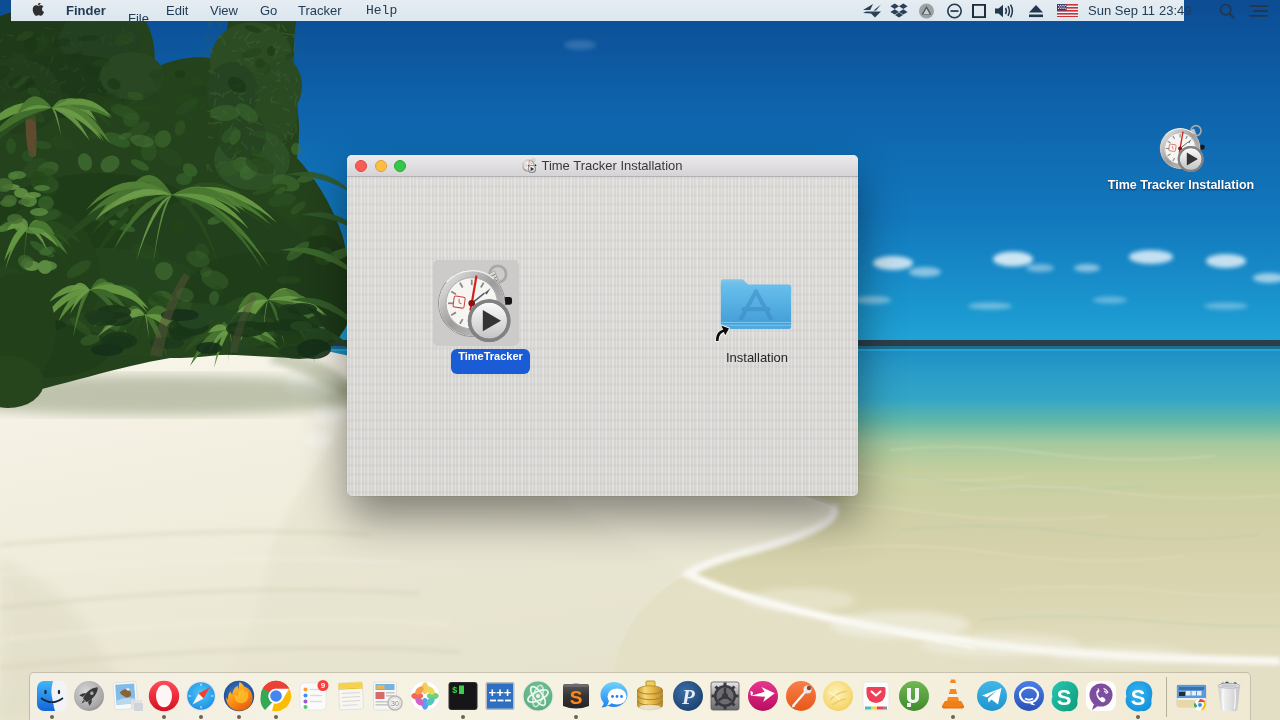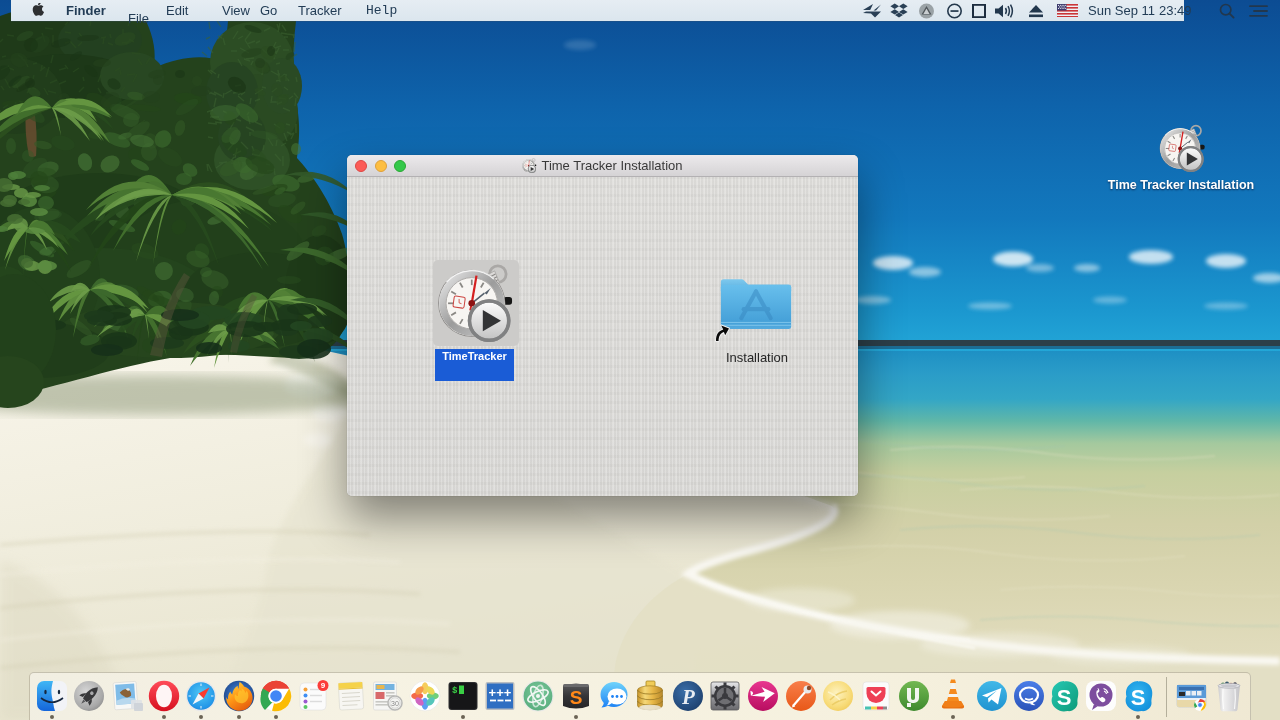--- a/index.html
+++ b/index.html
@@ -621,21 +621,21 @@
 </svg>
 
 <div id="menubar">
   <svg style="position:absolute;left:21px;top:3px" width="14" height="16" viewBox="0 0 14 16">
     <path fill="#2d2f31" d="M10.7,8.6c0-2.1,1.7-3.1,1.8-3.2c-1-1.4-2.5-1.6-3-1.6C8.2,3.7,7.1,4.5,6.5,4.5C5.9,4.5,5,3.7,3.9,3.8 C2.5,3.8,1.2,4.6,0.5,5.9c-1.4,2.5-0.4,6.2,1,8.2c0.7,1,1.5,2.1,2.6,2.1c1,0,1.4-0.7,2.7-0.7c1.3,0,1.6,0.7,2.7,0.7 c1.1,0,1.8-1,2.5-2c0.8-1.2,1.1-2.3,1.1-2.4C13.1,11.7,10.7,10.8,10.7,8.6z" transform="scale(0.85) translate(1,-1.2)"></path>
     <path fill="#2d2f31" d="M8.5,2.6C9,1.9,9.4,1,9.3,0c-0.8,0-1.8,0.6-2.3,1.2C6.5,1.8,6,2.8,6.1,3.7C7,3.8,8,3.2,8.5,2.6z" transform="scale(0.85) translate(1,-1.2)"></path>
   </svg>
   <span class="mitem" style="position:absolute;left:55px;font-weight:bold;">Finder</span>
   <span class="mitem" style="position:absolute;left:117px;margin-top:16px;">File</span>
   <span class="mitem" style="position:absolute;left:155px;">Edit</span>
-  <span class="mitem" style="position:absolute;left:199px;margin-left:12px;">View</span>
+  <span class="mitem" style="position:absolute;left:199px;">View</span>
   <span class="mitem" style="position:absolute;left:249px;">Go</span>
   <span class="mitem" style="position:absolute;left:287px;">Tracker</span>
   <span class="mitem" style="position:absolute;left:355px;font-family:Liberation Mono, monospace;">Help</span>
 
   <svg style="position:absolute;left:851px;top:4px" width="20" height="14" viewBox="0 0 20 14">
     <path fill="#2a4056" d="M1,6 L11,0 L8.2,6 Z M4,7.4 L19,7.4 L13,13.4 L9,9.4 L1,9 Z M11.5,6.5 L19,0.5 L14,6.5 Z"></path>
   </svg>
   <svg style="position:absolute;left:879px;top:3px" width="18" height="16" viewBox="0 0 18 16">
     <g fill="#2a4056">
       <path d="M4.7,0.5 L9,3.2 L4.7,5.9 L0.4,3.2 Z"></path>
@@ -715,21 +715,21 @@
     <div class="tl" id="tl-g"></div>
     <div id="wtitle"><svg style="vertical-align:-3px;margin-right:4px" width="15" height="15" viewBox="0 0 100 100">
           <use href="#stopwatch"></use>
         </svg>Time Tracker Installation</div>
   </div>
   <div id="wcontent">
     <div style="position:absolute;left:86px;top:83px;width:86px;height:86px;background:#cccbc9;border-radius:5px;"></div>
     <svg style="position:absolute;left:90px;top:86px" width="79" height="79" viewBox="0 0 100 100">
         <use href="#stopwatch"></use>
       </svg>
-    <div style="position:absolute;left:88px;top:172px;width:79px;height:32px;background:#1a5cd6;border-radius:0;color:#fff;font-size:11px;font-weight:bold;text-align:center;line-height:15px;">TimeTracker</div>
+    <div style="position:absolute;left:104px;top:172px;width:79px;height:25px;background:#1a5cd6;border-radius:6px;color:#fff;font-size:11px;font-weight:bold;text-align:center;line-height:15px;">TimeTracker</div>
     <svg style="position:absolute;left:371px;top:95px" width="76" height="60" viewBox="0 0 80 62">
         <use href="#appfolder"></use>
       </svg>
     <svg style="position:absolute;left:366px;top:146px" width="17" height="19" viewBox="0 0 17 19">
       <path d="M3,18 C3,11.5 5.5,8 10.2,6.6 L8.2,2.4 L16,5.4 L12.2,12.2 L10.9,8.9 C7.4,10.1 5.6,13 5.6,18 Z" fill="#0a0a0a" stroke="#f4f4f4" stroke-width="1.7" paint-order="stroke" stroke-linejoin="round"></path>
     </svg>
     <div style="position:absolute;left:340px;top:173px;width:140px;text-align:center;font-size:13px;color:#262626;">Installation</div>
   </div>
 </div>
 

